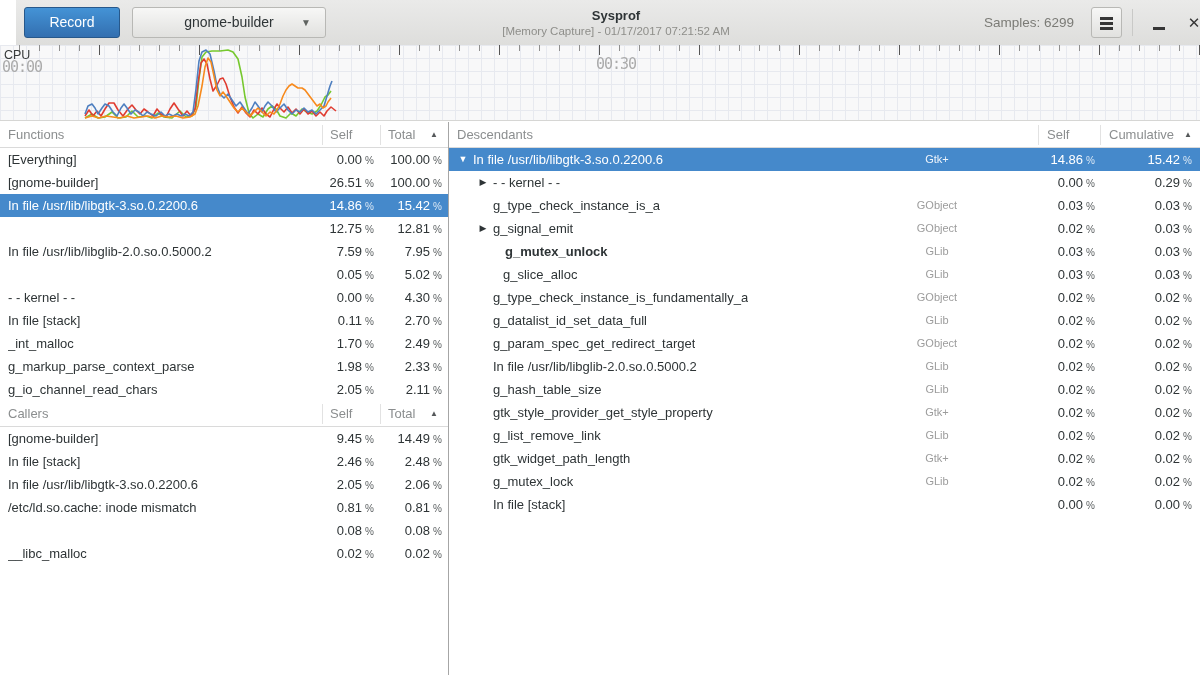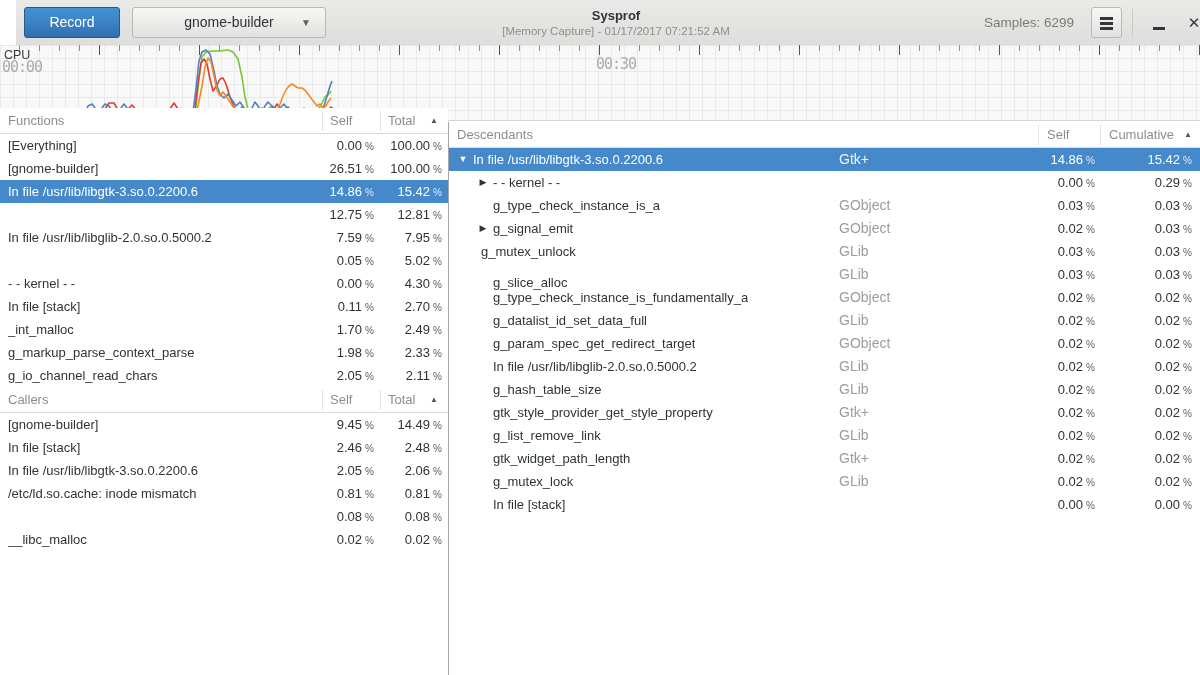--- a/index.html
+++ b/index.html
@@ -42,21 +42,21 @@
   .ruler-major { position:absolute; left:0; top:0; width:1200px; height:10px;
     background:repeating-linear-gradient(90deg, transparent 0 99px, #555 99px 100px); }
   .cpu-label { position:absolute; left:4px; top:3px; font-size:12.5px; color:#36393a; }
   .time-label { position:absolute; font-family:"DejaVu Sans Mono","Liberation Mono",monospace;
     font-size:15px; color:#ababab; letter-spacing:-1px; }
   .t0 { left:2px; top:13px; }
   .t30 { left:596px; top:10px; }
   .graph svg { position:absolute; left:0; top:0; }
 
   
-  .pane-left { position:absolute; left:0; top:108px; width:448px; height:553px; background:#fff; }
+  .pane-left { position:absolute; left:0; top:122px; width:448px; height:553px; background:#fff; }
   .vsep { position:absolute; left:448px; top:122px; width:1px; height:553px; background:#a6a6a6; }
   .pane-right { position:absolute; left:449px; top:122px; width:751px; height:553px; background:#fff; }
 
   .thead { position:relative; height:26px; background:#fff; border-bottom:1px solid #dadada;
     font-size:13px; color:#8b8e8f; }
   .thead .hname { position:absolute; left:8px; top:0; line-height:26px; }
   .thead .hcol { position:absolute; top:0; line-height:26px; }
   .thead .cdiv { position:absolute; top:3px; width:1px; height:20px; background:#e2e2e2; }
   .thead .sort { position:absolute; top:0; line-height:26px; font-size:8px; color:#55585a; }
 
@@ -66,22 +66,22 @@
   .pct { font-size:10px; margin-left:3px; opacity:.8; }
   .val { position:absolute; top:0; text-align:right; }
 
   
   .fc .val.self { left:318px; width:56px; }
   .fc .val.total { left:378px; width:64px; }
 
   
   .dc .val.self { left:588px; width:58px; }
   .dc .val.cum { left:650px; width:93px; }
-  .dc .cat { position:absolute; left:390px; width:196px; top:0; text-align:left;
-    font-size:14px; color:#9c9c9c; }
+  .dc .cat { position:absolute; left:390px; width:196px; top:0; text-align:center;
+    font-size:11px; color:#9c9c9c; }
   .dc .trow.sel .cat { color:#eef4fb; }
   .expander { position:absolute; top:0; font-size:9px; width:12px; text-align:center; color:#2e3436; }
   .trow.sel .expander { color:#fff; }
 </style>
 </head>
 <body>
 
 <div class="window">
 
   <div class="headerbar">
@@ -257,27 +257,27 @@
           <span class="val cum">0.03<span class="pct">%</span></span>
         </div>
         <div class="trow">
           <span class="expander" style="left: 28px;">▶</span>
           <span class="tname" style="left: 44px; max-width: 352px;">g_signal_emit</span>
           <span class="cat">GObject</span>
           <span class="val self">0.02<span class="pct">%</span></span>
           <span class="val cum">0.03<span class="pct">%</span></span>
         </div>
         <div class="trow">
-          <span class="tname" style="left: 32px; max-width: 352px;">g_mutex_unlock</span>
+          <span class="tname" style="left: 56px; max-width: 352px; font-weight: bold;">g_mutex_unlock</span>
           <span class="cat">GLib</span>
           <span class="val self">0.03<span class="pct">%</span></span>
           <span class="val cum">0.03<span class="pct">%</span></span>
         </div>
         <div class="trow">
-          <span class="tname" style="left: 44px; max-width: 352px; margin-top: 8px;">g_slice_alloc</span>
+          <span class="tname" style="left: 54px; max-width: 352px;">g_slice_alloc</span>
           <span class="cat">GLib</span>
           <span class="val self">0.03<span class="pct">%</span></span>
           <span class="val cum">0.03<span class="pct">%</span></span>
         </div>
         <div class="trow">
           <span class="tname" style="left: 44px; max-width: 352px;">g_type_check_instance_is_fundamentally_a</span>
           <span class="cat">GObject</span>
           <span class="val self">0.02<span class="pct">%</span></span>
           <span class="val cum">0.02<span class="pct">%</span></span>
         </div>

